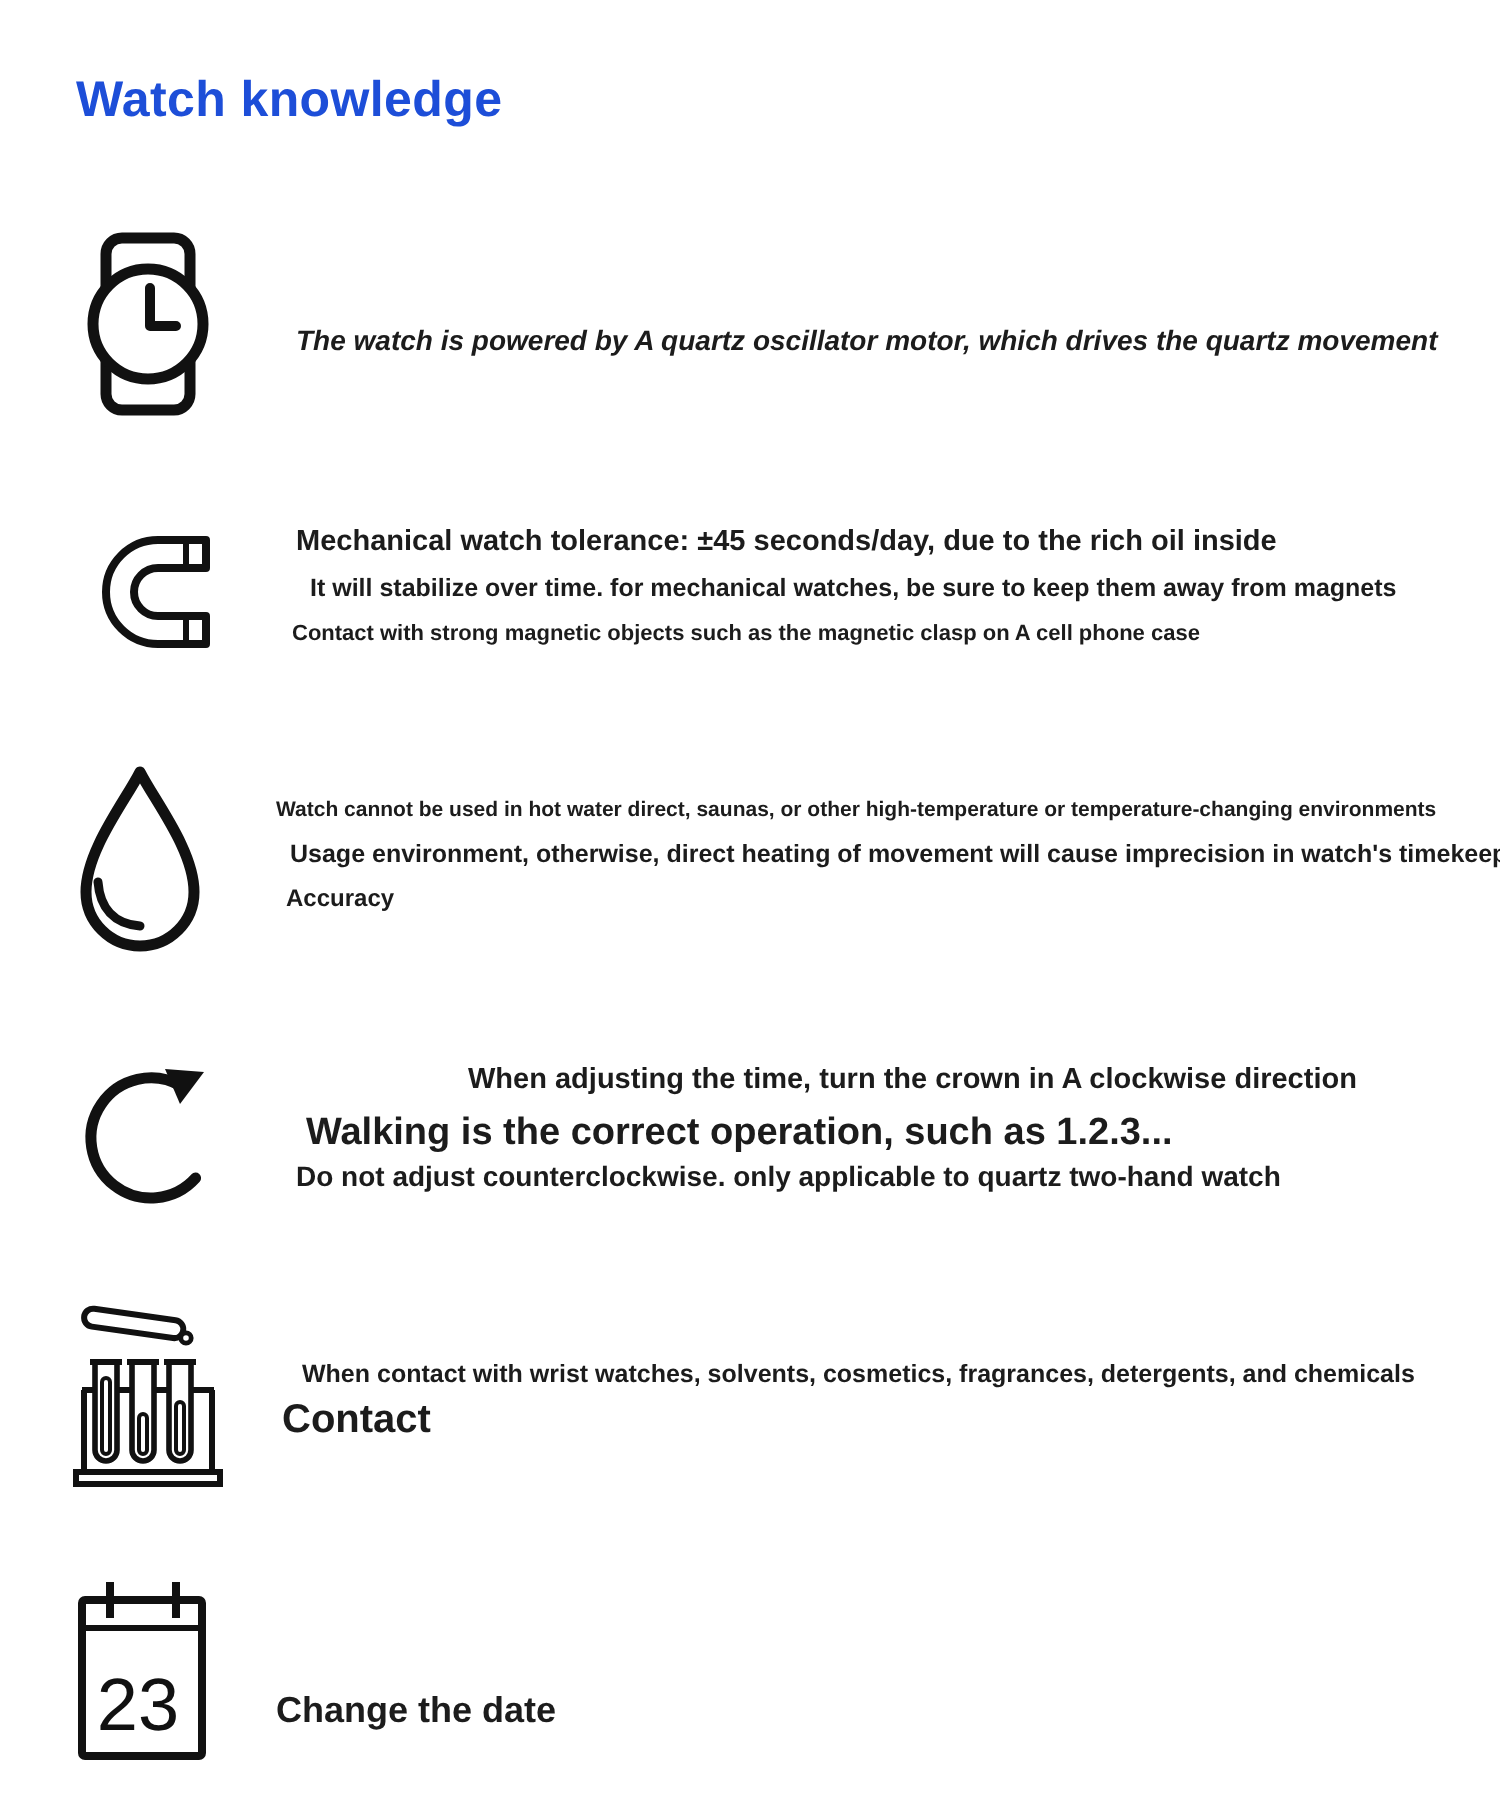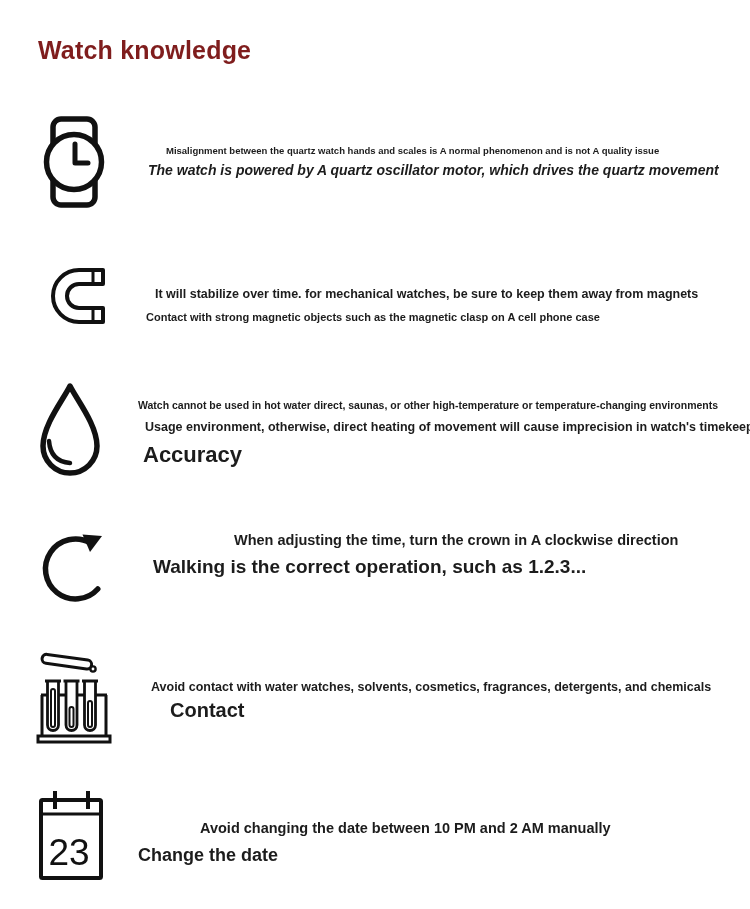--- a/index.html
+++ b/index.html
@@ -3,41 +3,41 @@
 <meta charset="utf-8">
 <style>
   html,body { margin:0; padding:0; background:#ffffff; }
   .canvas {
     position:relative; width:750px; height:909px; background:#ffffff;
     font-family:"Liberation Sans","DejaVu Sans",sans-serif; color:#1a1a1a;
     overflow:hidden;
   }
   .title {
     position:absolute; left:38px; top:36px; margin:0;
-    font-size:25px; font-weight:700; letter-spacing:.2px; color:#7f1d1d;
+    font-size:25px; font-weight:700; letter-spacing:.2px; color:#1d4ed8;
   }
   .line { position:absolute; white-space:nowrap; color:#1c1c1c; }
   
   .s1l1 { left:166px; top:145px; font-size:9.5px;  font-weight:700; }
   .s1l2 { left:148px; top:162px; font-size:14px; font-weight:700;font-style:italic; }
   
   .s2l1 { left:148px; top:263px; font-size:14.5px; font-weight:700; }
   .s2l2 { left:155px; top:287px; font-size:12.5px; font-weight:700; }
   .s2l3 { left:146px; top:311px; font-size:11px;   font-weight:600; }
   
   .s3l1 { left:138px; top:399px; font-size:10.5px; font-weight:700; }
   .s3l2 { left:145px; top:420px; font-size:12.5px; font-weight:700; }
-  .s3l3 { left:143px; top:442px; font-size:22px;   font-weight:700; }
+  .s3l3 { left:143px; top:442px; font-size:12px;   font-weight:700; }
   
   .s4l1 { left:186px; top:532px; font-size:14.5px; font-weight:700;margin-left:48px; }
   .s4l2 { left:153px; top:556px; font-size:19px;   font-weight:700; }
   .s4l3 { left:148px; top:580px; font-size:14px;   font-weight:700; }
   
   .s5l1 { left:151px; top:680px; font-size:12.5px; font-weight:700; }
-  .s5l2 { left:141px; top:699px; font-size:20px;   font-weight:700;margin-left:29px; }
+  .s5l2 { left:141px; top:699px; font-size:20px;   font-weight:700; }
   
   .s6l1 { left:200px; top:820px; font-size:14.5px; font-weight:700; }
   .s6l2 { left:138px; top:845px; font-size:18px; font-weight:700; }
 
   .icon { position:absolute; }
   .i-watch    { left:42px; top:116px; width:64px; height:92px; }
   .i-magnet   { left:47px; top:267px; width:60px; height:58px; }
   .i-drop     { left:36px; top:381px; width:68px; height:98px; }
   .i-arrow    { left:40px; top:519px; width:66px; height:90px; }
   .i-tubes    { left:36px; top:645px; width:76px; height:100px; }
@@ -49,44 +49,45 @@
 
 <div class="canvas">
 
   <h1 class="title">Watch knowledge</h1>
 
   <svg class="icon i-watch" viewBox="0 0 64 92">
     <rect x="11" y="3" width="42" height="86" rx="8" fill="#fff" stroke="#111" stroke-width="5.5"></rect>
     <circle cx="32" cy="46" r="27.5" fill="#fff" stroke="#111" stroke-width="5.5"></circle>
     <path d="M33,28 V47 H46" fill="none" stroke="#111" stroke-width="5" stroke-linecap="round" stroke-linejoin="round"></path>
   </svg>
-  <div class="line s1l1">Misalignment between the quartz watch hands and scales is A normal phenomenon and is not A quality issue</div>
   <div class="line s1l2">The watch is powered by A quartz oscillator motor, which drives the quartz movement</div>
 
   <svg class="icon i-magnet" viewBox="0 0 60 58">
     <path d="M56,3 H32 A26,26 0 0 0 32,55 H56 V41 H32 A12,12 0 0 1 32,17 H56 Z" fill="#fff" stroke="#111" stroke-width="4" stroke-linejoin="round"></path>
     <path d="M46,3 V17 M46,41 V55" fill="none" stroke="#111" stroke-width="3"></path>
   </svg>
+  <div class="line s2l1">Mechanical watch tolerance: ±45 seconds/day, due to the rich oil inside</div>
   <div class="line s2l2">It will stabilize over time. for mechanical watches, be sure to keep them away from magnets</div>
   <div class="line s2l3">Contact with strong magnetic objects such as the magnetic clasp on A cell phone case</div>
 
   <svg class="icon i-drop" viewBox="0 0 68 98">
     <path d="M34,5 C27,19 7,44 7,65 A27,27 0 0 0 61,65 C61,44 41,19 34,5 Z" fill="#fff" stroke="#111" stroke-width="5.5" stroke-linejoin="round"></path>
     <path d="M13,60 C14,73 21,81 34,82" fill="none" stroke="#111" stroke-width="4.5" stroke-linecap="round"></path>
   </svg>
   <div class="line s3l1">Watch cannot be used in hot water direct, saunas, or other high-temperature or temperature-changing environments</div>
   <div class="line s3l2">Usage environment, otherwise, direct heating of movement will cause imprecision in watch's timekeeping</div>
   <div class="line s3l3">Accuracy</div>
 
   <svg class="icon i-arrow" viewBox="0 0 66 90">
     <path d="M50.5,24 A30,30 0 1 0 57.8,70" fill="none" stroke="#111" stroke-width="5.5" stroke-linecap="round"></path>
     <polygon points="62,17 42.5,15.5 50,33" fill="#111"></polygon>
   </svg>
   <div class="line s4l1">When adjusting the time, turn the crown in A clockwise direction</div>
   <div class="line s4l2">Walking is the correct operation, such as 1.2.3...</div>
+  <div class="line s4l3">Do not adjust counterclockwise. only applicable to quartz two-hand watch</div>
 
   <svg class="icon i-tubes" viewBox="0 0 76 100">
     <g transform="rotate(8 8 14)">
       <rect x="6" y="9" width="50" height="9" rx="4.5" fill="#fff" stroke="#111" stroke-width="3"></rect>
     </g>
     <circle cx="57" cy="24" r="2.6" fill="#fff" stroke="#111" stroke-width="2.4"></circle>
     <path d="M5,50 H71" stroke="#111" stroke-width="3" fill="none"></path>
     <path d="M6,50 V91 M70,50 V91" stroke="#111" stroke-width="3" fill="none"></path>
 
     <path d="M11.5,36 V80 A5.5,5.5 0 0 0 22.5,80 V36" fill="#fff" stroke="#111" stroke-width="2.8"></path>
@@ -95,25 +96,24 @@
 
     <path d="M30,36 V80 A5.5,5.5 0 0 0 41,80 V36" fill="#fff" stroke="#111" stroke-width="2.8"></path>
     <path d="M27.5,36 H43.5" stroke="#111" stroke-width="3" fill="none"></path>
     <rect x="33.5" y="62" width="4" height="20" rx="2" fill="none" stroke="#111" stroke-width="2"></rect>
 
     <path d="M48.5,36 V80 A5.5,5.5 0 0 0 59.5,80 V36" fill="#fff" stroke="#111" stroke-width="2.8"></path>
     <path d="M46,36 H62" stroke="#111" stroke-width="3" fill="none"></path>
     <rect x="52" y="56" width="4" height="26" rx="2" fill="none" stroke="#111" stroke-width="2"></rect>
     <rect x="2" y="91" width="72" height="6" fill="#fff" stroke="#111" stroke-width="3"></rect>
   </svg>
-  <div class="line s5l1">Avoid contact with water watches, solvents, cosmetics, fragrances, detergents, and chemicals</div>
+  <div class="line s5l1">When contact with wrist watches, solvents, cosmetics, fragrances, detergents, and chemicals</div>
   <div class="line s5l2">Contact</div>
 
   <svg class="icon i-calendar" viewBox="0 0 67 92">
     <rect x="3" y="11" width="60" height="78" rx="1.5" fill="#fff" stroke="#111" stroke-width="4"></rect>
     <path d="M3,25 H63" stroke="#111" stroke-width="3" fill="none"></path>
     <path d="M17,2 V20 M50,2 V20" stroke="#111" stroke-width="4" fill="none"></path>
     <text class="cal-num" x="31" y="76" text-anchor="middle" font-size="37" fill="#111">23</text>
   </svg>
-  <div class="line s6l1">Avoid changing the date between 10 PM and 2 AM manually</div>
   <div class="line s6l2">Change the date</div>
 
 </div>
 
 </body></html>

